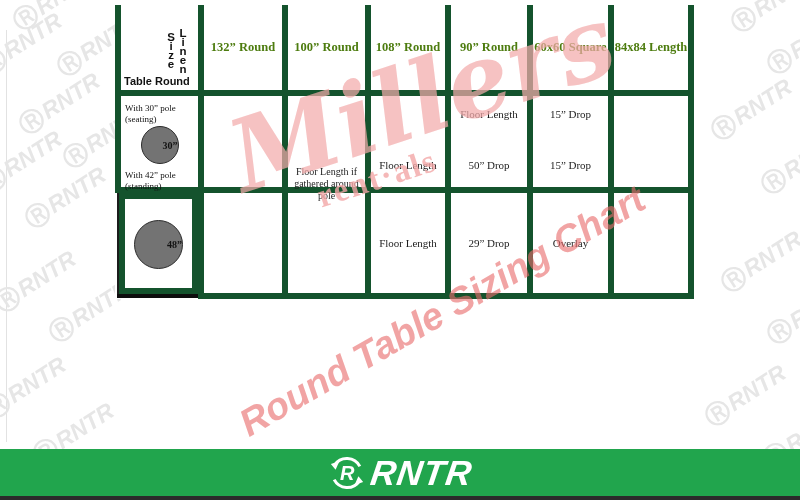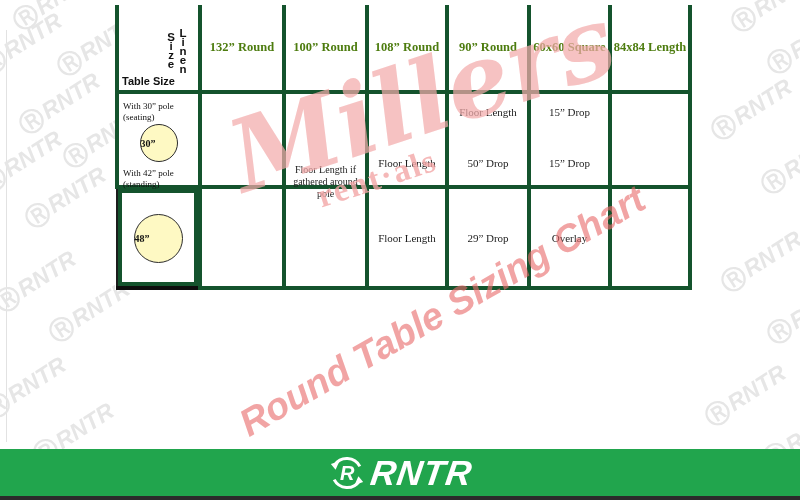--- a/index.html
+++ b/index.html
@@ -16,21 +16,21 @@
   .wm-ic{font-style:normal;font-size:25px;line-height:1;}
   .page-edge{position:absolute;left:6px;top:30px;width:1px;height:412px;background:#e2e2e2;z-index:1;}
 
   
   table.chart{
     position:absolute;left:115px;top:5px;z-index:2;background:#fff;
     border-collapse:collapse;table-layout:fixed;width:573px;
     border-left:2px solid #1c1c1c;border-right:4px solid #0d0d0d;
     border-bottom:4px solid #0d0d0d;border-top:none;
   }
-  table.chart td{border:4px solid #14532d;padding:0;vertical-align:middle;text-align:center;}
+  table.chart td{border:6px solid #14532d;padding:0;vertical-align:middle;text-align:center;}
   tr.rhead td{height:85px;border-top:none;border-bottom:3px solid #101010;}
   tr.row1 td{height:91px;}
   tr.row2 td{height:89px;}
   tr.row3 td{height:87px;}
   tr.row4 td{height:86px;}
   td.h{font:700 12.5px "Liberation Serif",serif;color:#4d7c0f;padding-top:10px;}
   td.d{font:400 11px "Liberation Serif",serif;color:#1d1d1d;}
   td.two{position:relative;}
   .slot-top{position:absolute;top:12px;left:0;right:0;font-size:11px;}
   .slot-bot{position:absolute;top:63px;left:0;right:0;font-size:11px;}
@@ -39,22 +39,22 @@
   td.corner{position:relative;}
   .linen{
     position:absolute;right:9px;top:2px;height:84px;
     writing-mode:vertical-rl;-webkit-text-orientation:upright;text-orientation:upright;
     font:700 11.5px "Liberation Sans",sans-serif;letter-spacing:-3px;color:#111;
   }
   .tsize{position:absolute;left:3px;bottom:3px;font:700 11px "Liberation Sans",sans-serif;color:#111;}
   
   td.rowhead{position:relative;}
   .circle{
-    border:1.5px solid #2c2c2c;border-radius:50%;background:#fef9c3;
-    display:flex;align-items:center;justify-content:flex-start;
+    border:1.5px solid #2c2c2c;border-radius:50%;background:#737373;
+    display:flex;align-items:center;justify-content:flex-end;
     font:700 10px "Liberation Serif",serif;color:#111;margin:0 auto;
   }
   .note{position:absolute;left:4px;text-align:left;font-size:9px;color:#111;line-height:1.25;}
   .note-top{top:7px;}
   .note-bot{top:74px;width:66px;}
   .c30{width:36px;height:36px;position:absolute;top:30px;left:50%;transform:translateX(-50%);}
   .flexhead{display:flex;justify-content:center;align-items:flex-start;}
   .c48{width:47px;height:47px;margin-top:21px;}
   .c60{width:66px;height:66px;margin-top:8px;font-size:10.5px;}
   .c72{width:80px;height:80px;margin-top:2px;font-size:11px;}
@@ -177,21 +177,21 @@
       <col style="width:83px">
     <col style="width:80px">
       <col style="width:82px">
       <col style="width:81px">
       <col style="width:80px">
   </colgroup>
   <tbody>
       <tr class="rhead">
     <td class="corner">
       <span class="linen">Linen Size</span>
-      <span class="tsize">Table Size</span>
+      <span class="tsize">Table Round</span>
     </td>
     <td class="h">132” Round</td>
     <td class="h">100” Round</td>
     <td class="h">108” Round</td>
     <td class="h">90” Round</td>
     <td class="h">60x60 Square</td>
     <td class="h">84x84 Length</td>
   </tr>
 
   <tr class="row1">

